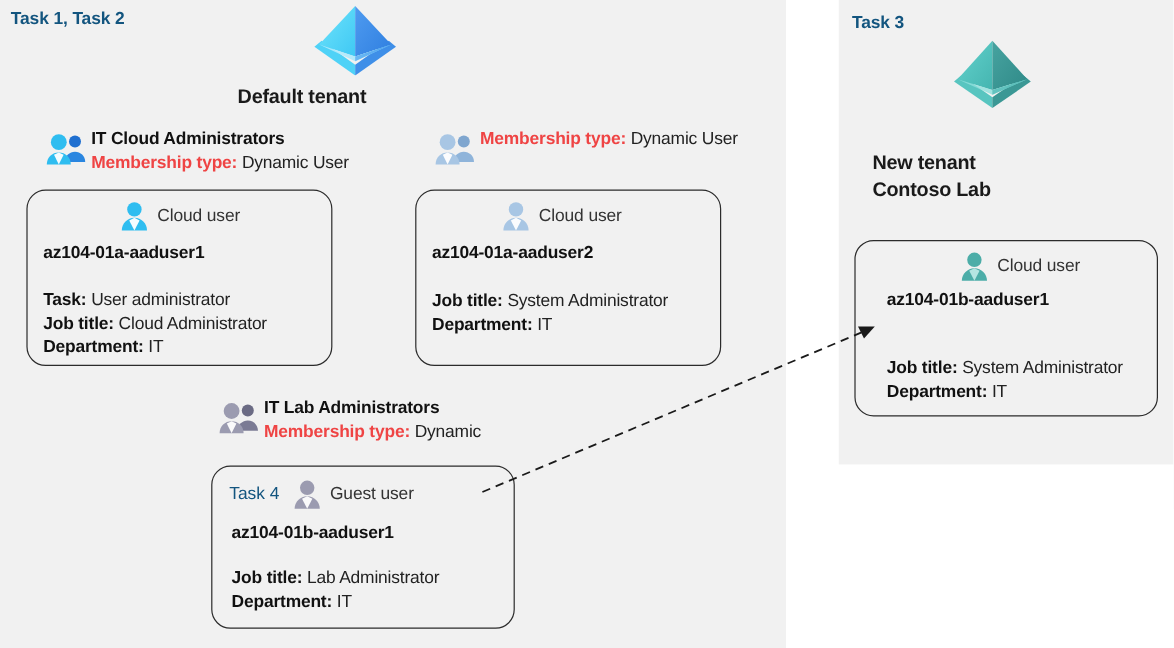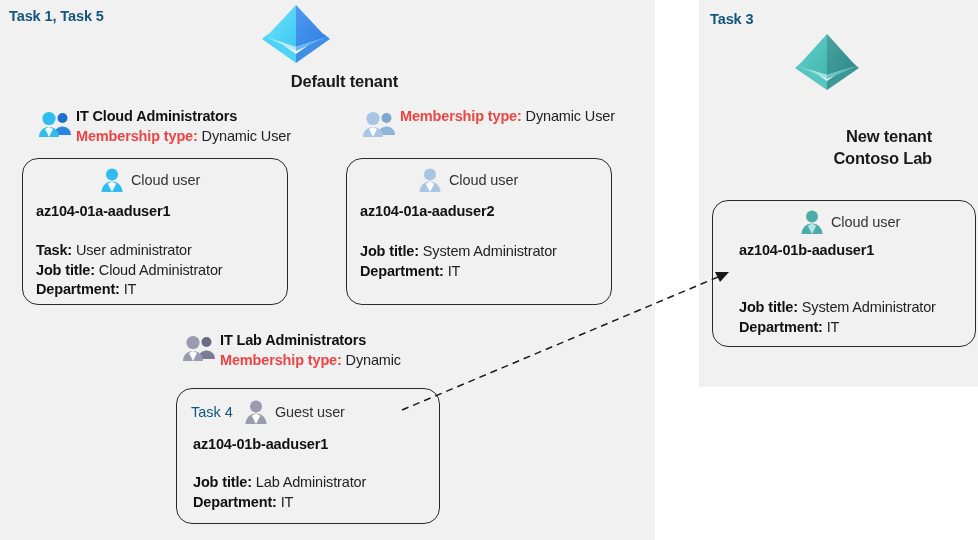--- a/index.html
+++ b/index.html
@@ -6,54 +6,54 @@
   body{width:978px;height:540px;position:relative;overflow:hidden;
        font-family:"Liberation Sans","DejaVu Sans",sans-serif;
        -webkit-font-smoothing:antialiased;}
 
   .panel{position:absolute;background:#f1f1f1;}
   #panel-left{left:0;top:0;width:655px;height:540px;}
   #panel-right{left:699px;top:0;width:279px;height:387px;}
 
   .task-label{position:absolute;color:#13557f;font-weight:bold;font-size:14.5px;letter-spacing:-0.1px;}
 
-  .tenant-title{position:absolute;color:#1a1a1a;font-weight:bold;font-size:16.5px;text-align:right;line-height:1.35;letter-spacing:-0.2px;}
+  .tenant-title{position:absolute;color:#1a1a1a;font-weight:bold;font-size:16.5px;text-align:left;line-height:1.35;letter-spacing:-0.2px;}
 
   
   .tenant-logo{position:absolute;}
   .tenant-logo svg{display:block;}
 
   
   .group{position:absolute;}
   .group .gicon{position:absolute;left:0;top:4px;width:34px;height:28px;}
   .group .gtext{position:absolute;left:38px;top:0;white-space:nowrap;}
   .gname{font-weight:bold;font-size:14.5px;color:#111;line-height:20px;letter-spacing:-0.15px;}
   .gmem{font-size:14.5px;color:#222;line-height:21px;letter-spacing:-0.15px;}
   .gmem b{font-weight:bold;color:#ef4444;}
 
   
-  .card{position:absolute;border:1.4px solid #2b2b2b;border-radius:16px;background:transparent;padding-left:11px;}
+  .card{position:absolute;border:1.4px solid #2b2b2b;border-radius:16px;background:transparent;}
   .card-head{position:absolute;display:flex;align-items:center;white-space:nowrap;}
   .card-head .uicon{width:26px;height:26px;margin-right:6px;flex:0 0 auto;}
   .card-head .utype{font-size:14.5px;color:#333;letter-spacing:-0.1px;}
   .card-head .tasktag{color:#13557f;font-weight:normal;font-size:14.5px;margin-right:10px;}
   .card-user{position:absolute;font-weight:bold;font-size:14.5px;color:#111;letter-spacing:-0.15px;white-space:nowrap;text-align:right;}
   .card-attrs{position:absolute;font-size:14.5px;color:#222;line-height:19.5px;letter-spacing:-0.15px;white-space:nowrap;}
   .card-attrs b{font-weight:bold;color:#111;}
   .card-attrs div{white-space:nowrap;}
 
   #arrow{position:absolute;left:0;top:0;width:978px;height:540px;pointer-events:none;}
 </style>
 </head>
 <body>
 
 <div class="panel" id="panel-left"></div>
 <div class="panel" id="panel-right"></div>
 
-<div class="task-label" style="left:9px;top:8px;">Task 1, Task 5</div>
+<div class="task-label" style="left:9px;top:8px;">Task 1, Task 2</div>
 <div class="task-label" style="left:710px;top:11px;">Task 3</div>
 
 <div class="tenant-logo" style="left:258px;top:1px;">
   <svg width="76" height="62" viewBox="0 0 76 62">
     <defs>
       <linearGradient id="lgL" x1="0" y1="0" x2="1" y2="1">
         <stop offset="0" stop-color="#6fe4fb"></stop>
           <stop offset="1" stop-color="#3fc8f4"></stop>
       </linearGradient>
       <linearGradient id="lgR" x1="0" y1="0" x2="1" y2="1">

